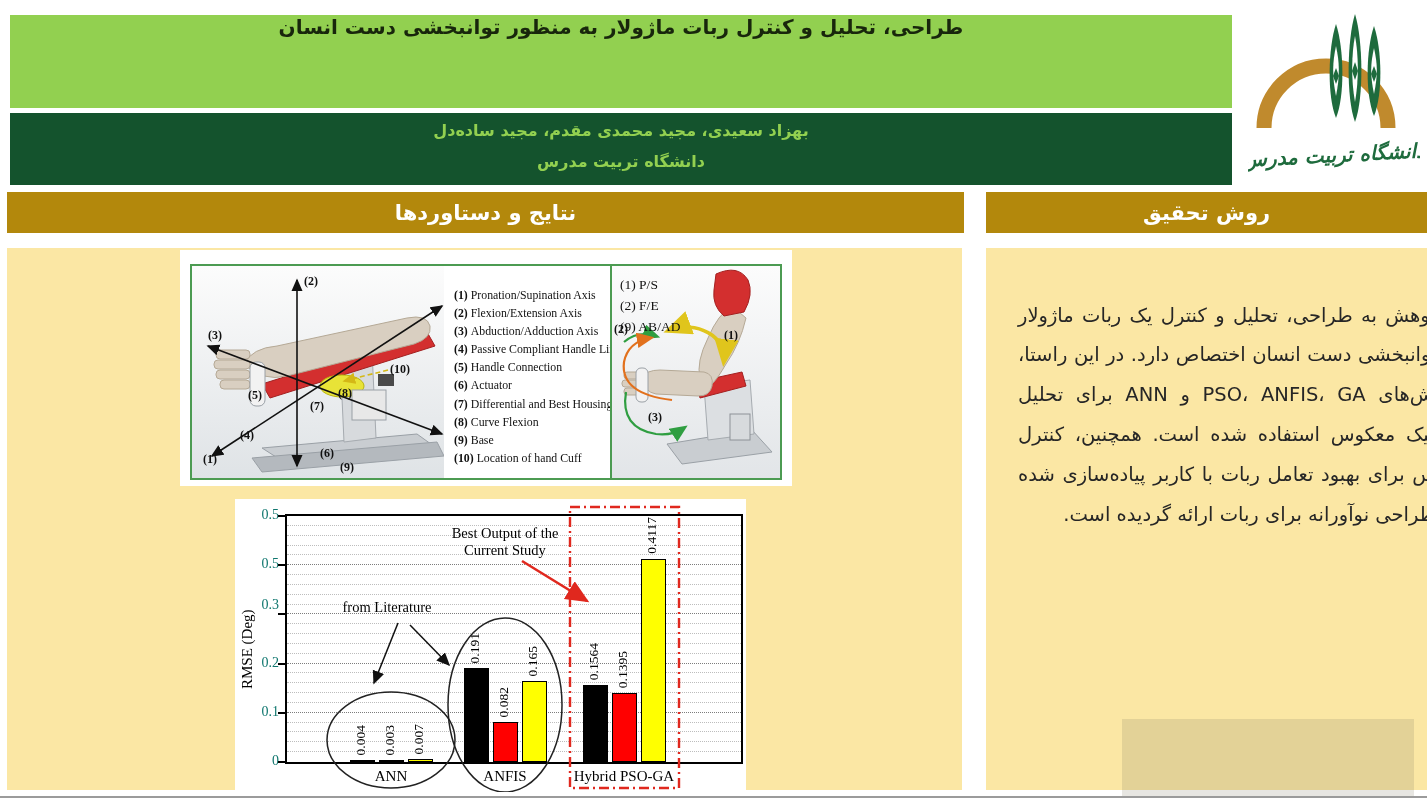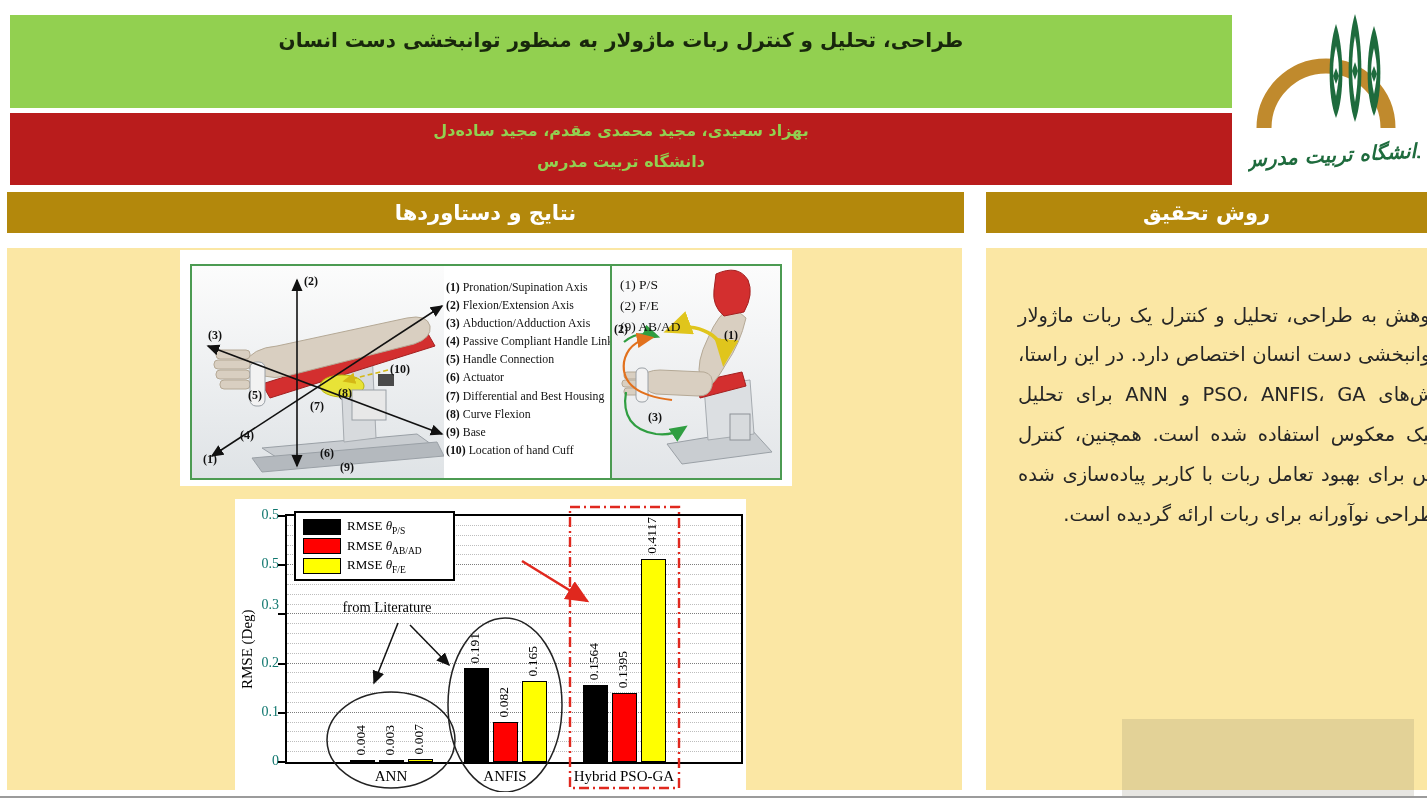--- a/index.html
+++ b/index.html
@@ -2,22 +2,22 @@
 <html lang="fa"><head>
 <meta charset="utf-8">
 <style>
   html,body{margin:0;padding:0}
   body{width:1427px;height:801px;position:relative;overflow:hidden;background:#fff;
        font-family:"DejaVu Sans",sans-serif}
   .abs{position:absolute}
 
   
   .title-bar{left:10px;top:15px;width:1222px;height:93px;background:#92d050}
-  .title-text{text-align:center;padding-top:13px;font-size:20px;font-weight:bold;color:#18260c;direction:rtl}
-  .author-bar{left:10px;top:113px;width:1222px;height:72px;background:#b91c1c;text-align:center;direction:rtl}
+  .title-text{text-align:center;font-size:20px;font-weight:bold;color:#18260c;direction:rtl}
+  .author-bar{left:10px;top:113px;width:1222px;height:72px;background:#14532d;text-align:center;direction:rtl}
   .author-line{color:#92d050;font-weight:bold;font-size:16px}
   .author-line.l1{padding-top:8px}
   .author-line.l2{padding-top:12px}
   .logo-wrap{left:1248px;top:10px;width:172px;height:170px}
 
   
   .hdr{top:192px;height:41px;background:#b3880c;color:#ffffff;font-weight:bold;font-size:21px;
        display:flex;align-items:center;justify-content:center;direction:rtl}
   .hdr-left{left:7px;width:957px}
   .hdr-right{left:986px;width:441px}
@@ -28,21 +28,21 @@
   .panel-right{left:986px;width:524px}
   .method-text{direction:rtl;text-align:justify;font-size:19.5px;line-height:2.05;color:#262626;
                padding:28px 30px 0 32px}
   .overlay-box{left:1122px;top:719px;width:292px;height:78px;background:rgba(122,115,92,0.18)}
   .bottom-line{left:0;top:796px;width:1427px;height:2px;background:#9b9b9b}
 
   
   .figure-bg{left:180px;top:250px;width:612px;height:236px;background:#fff}
   .figure-box{left:190px;top:264px;width:588px;height:212px;border:2px solid #4c9b52;background:#fff}
   .fig-divider{left:418px;top:0;width:2px;height:212px;background:#4c9b52}
-  .fig-legend{left:254px;top:12px;width:164px;list-style:none;margin:0;padding:0;
+  .fig-legend{left:254px;top:12px;width:164px;list-style:none;margin:8px;padding:0;
               font:11.8px "Liberation Serif",serif;color:#111}
   .fig-legend li{line-height:18.1px;white-space:nowrap}
   .fl-num{font-weight:bold;margin-right:3px}
   .fig-rlabels{left:428px;top:8px;font:13.5px "Liberation Serif",serif;color:#111}
   .fig-rlabels div{line-height:21px}
   .mk{position:absolute;font:bold 12px "Liberation Serif",serif;color:#111;z-index:4}
 
   
   .chart{left:235px;top:499px;width:511px;height:293px;background:#fff}
   .plot{position:absolute;left:50px;top:15px;width:454px;height:246px;border:2px solid #000}
@@ -253,35 +253,22 @@
       <div class="vlabel" style="left: 238px; bottom: 86px;">0.165</div>
       <div class="xcat" style="left: 148px;">ANFIS</div>
       <div class="bar" style="left: 295.5px; width: 25px; height: 77px; background: rgb(0, 0, 0);"></div>
       <div class="vlabel" style="left: 299px; bottom: 82px;">0.1564</div>
       <div class="bar" style="left: 324.5px; width: 25px; height: 69px; background: rgb(255, 0, 0);"></div>
       <div class="vlabel" style="left: 328px; bottom: 74px;">0.1395</div>
       <div class="bar" style="left: 353.5px; width: 25px; height: 203px; background: rgb(255, 255, 0);"></div>
       <div class="vlabel" style="left: 357px; bottom: 208px;">0.4117</div>
       <div class="xcat" style="left: 267px;">Hybrid PSO-GA</div>
     </div>
-  <div id="chart-legend">
-      <div class="lrow">
-        <span class="sw" style="background: rgb(0, 0, 0);"></span>
-        <span class="ltxt"><span>RMSE </span><i>θ</i><sub>P/S</sub></span>
-      </div>
-      <div class="lrow">
-        <span class="sw" style="background: rgb(255, 0, 0);"></span>
-        <span class="ltxt"><span>RMSE </span><i>θ</i><sub>AB/AD</sub></span>
-      </div>
-      <div class="lrow">
-        <span class="sw" style="background: rgb(255, 255, 0);"></span>
-        <span class="ltxt"><span>RMSE </span><i>θ</i><sub>F/E</sub></span>
-      </div>
-    </div>
   <div class="anno anno1">from Literature</div>
+  <div class="anno anno2">Best Output of the Current Study</div>
   <svg class="chart-overlay" width="511" height="293" viewBox="0 0 511 293">
     <defs>
       <marker id="cab" markerWidth="10" markerHeight="9" refX="8" refY="4" orient="auto">
         <path d="M0,0 L9,4 L0,8 Z" fill="#111"></path>
         </marker>
       <marker id="car" markerWidth="10" markerHeight="9" refX="8" refY="4" orient="auto">
         <path d="M0,0 L9,4 L0,8 Z" fill="#e0281e"></path>
         </marker>
     </defs>
     <ellipse cx="156" cy="241" rx="64" ry="48" fill="none" stroke="#222" stroke-width="1.5"></ellipse>

